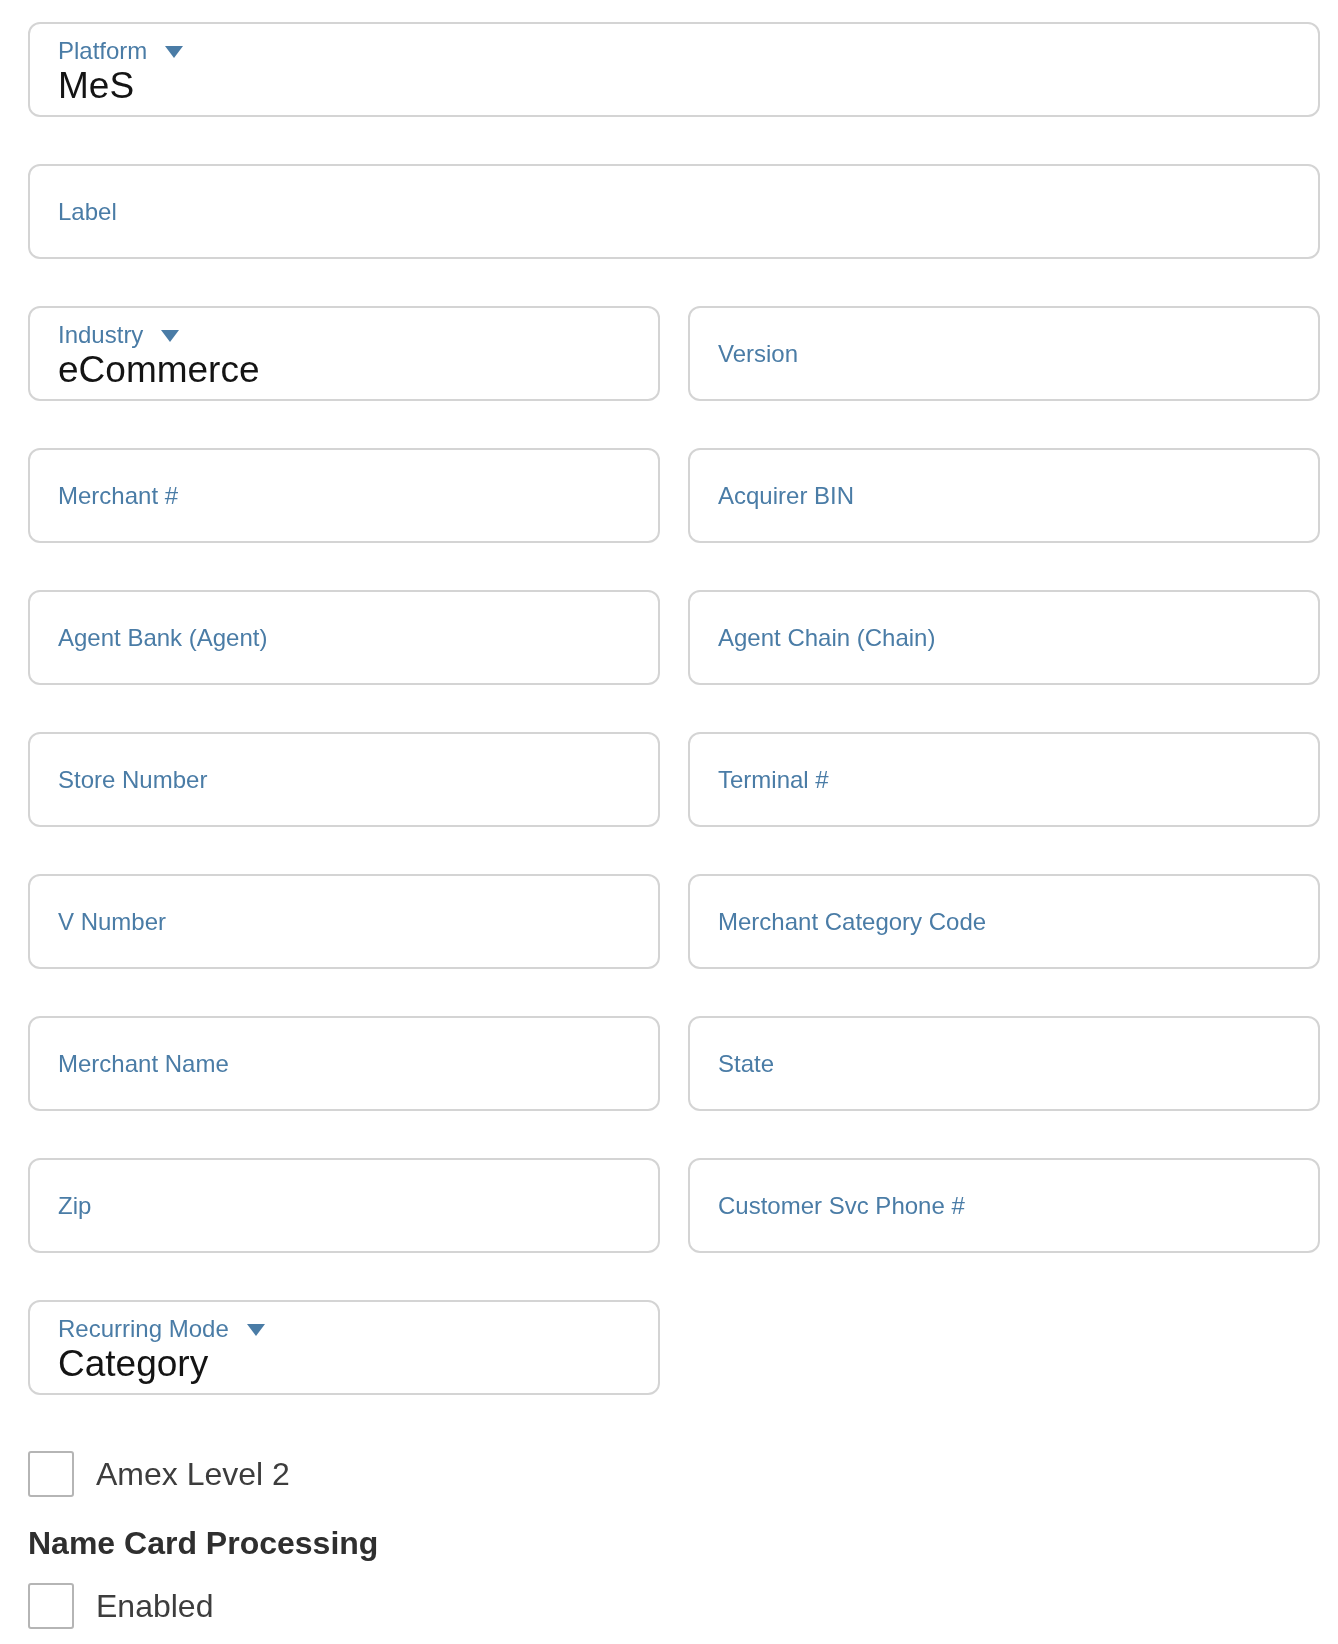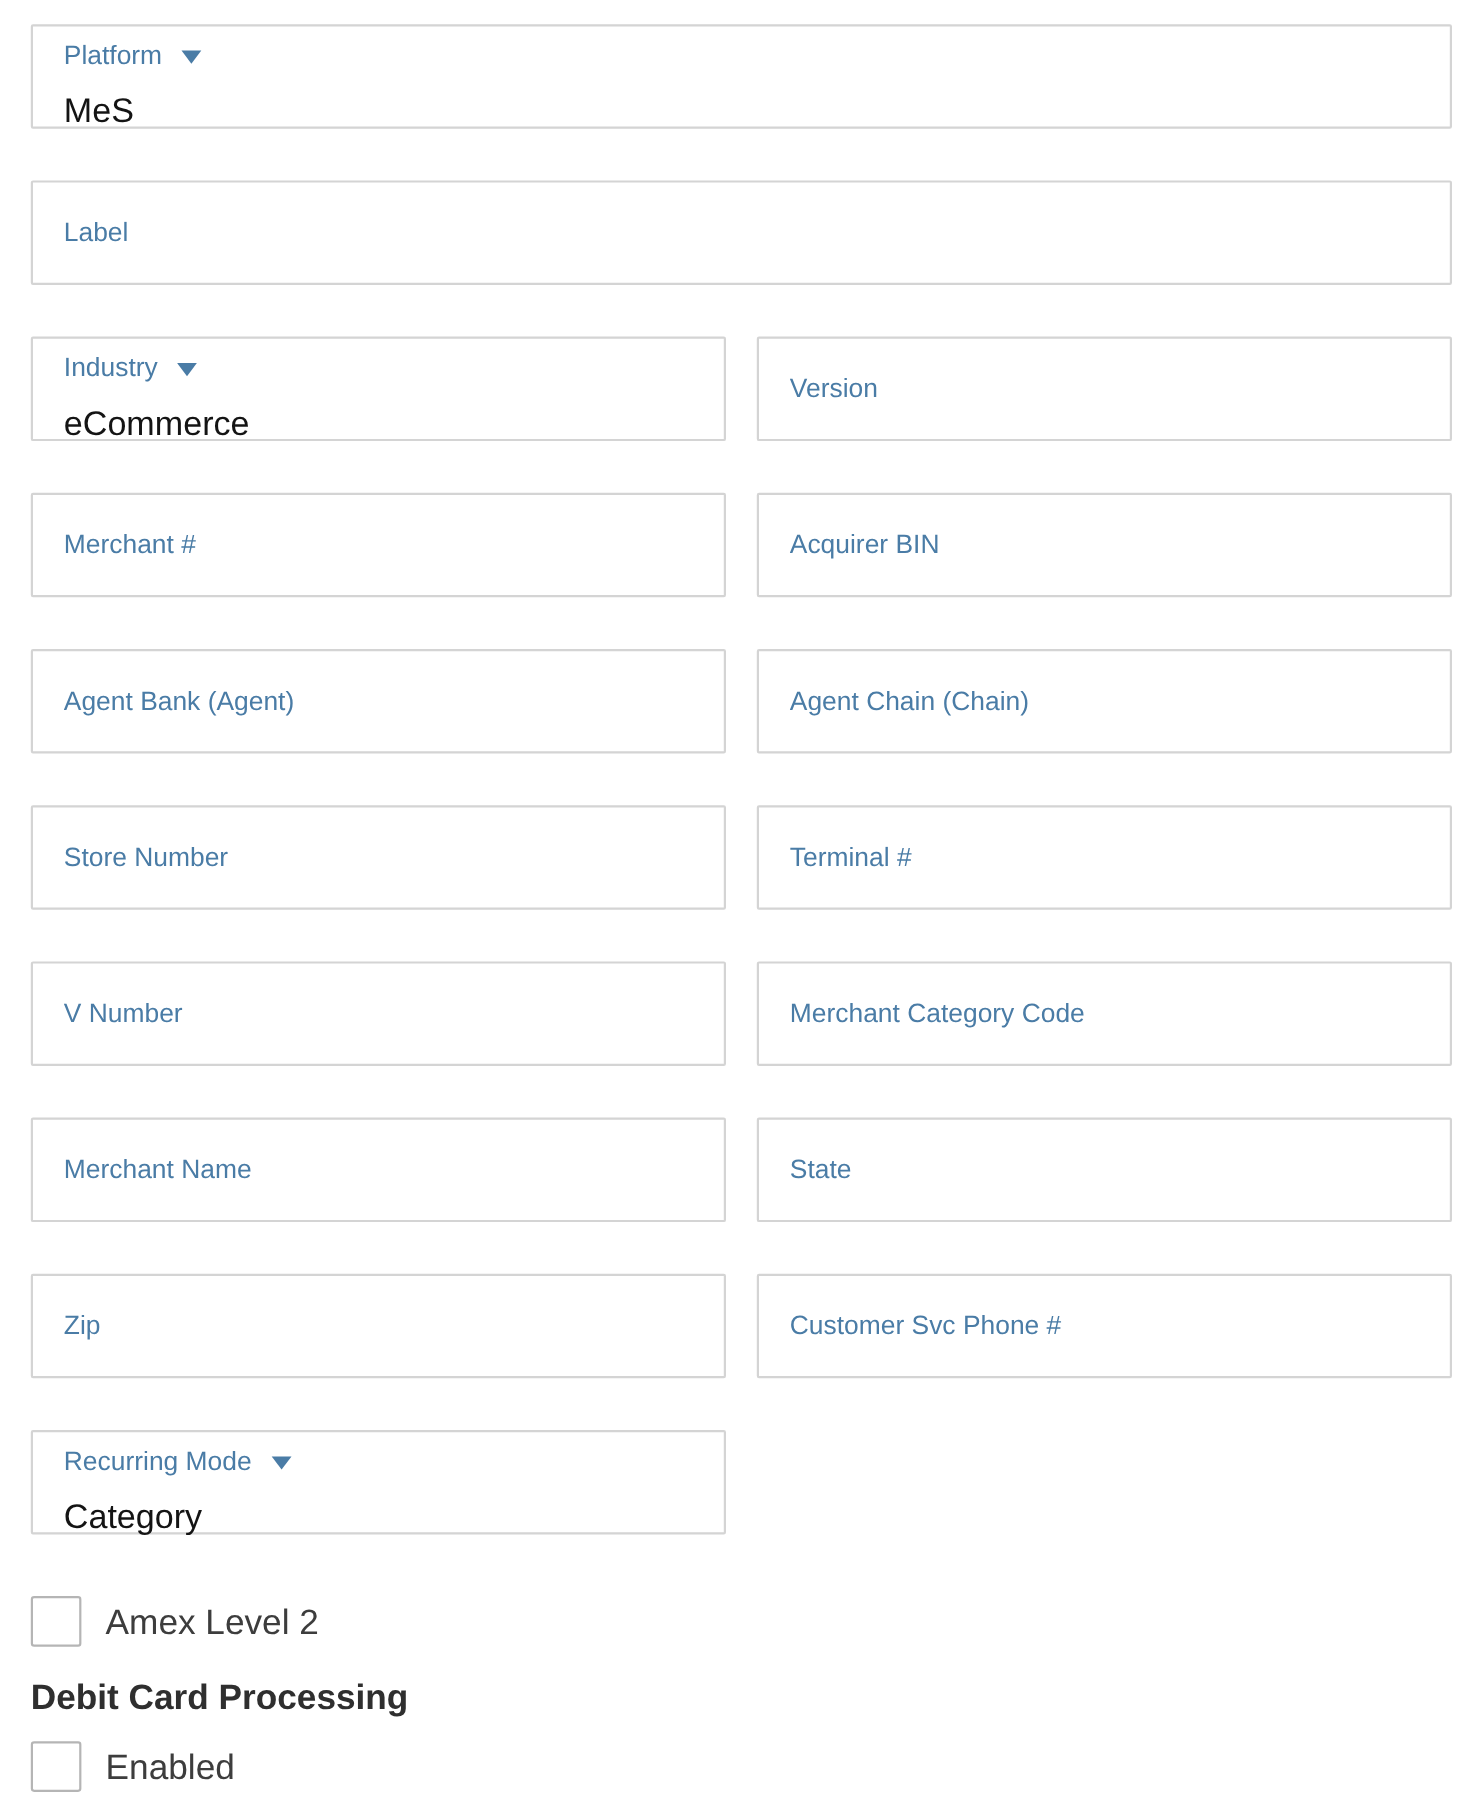--- a/index.html
+++ b/index.html
@@ -15,21 +15,21 @@
   body{
     width:1338px;height:1644px;
     font-family:"Liberation Sans",sans-serif;
     overflow:hidden;
   }
   .page{padding:22px 0 0 28px;width:1320px;}
 
   
   .field{
     border:2px solid var(--field-border);
-    border-radius:2px;
+    border-radius:12px;
     background:#fff;
     height:95px;
     padding:0 28px;
     display:flex;
     flex-direction:column;
     justify-content:center;
     margin-bottom:47px;
     width:100%;
   }
   .field.two-line{
@@ -45,23 +45,23 @@
   }
   .caret{
     width:0;height:0;
     border-left:9px solid transparent;
     border-right:9px solid transparent;
     border-top:12px solid var(--label-blue);
     margin-top:2px;
   }
   .fvalue{
     color:var(--value-text);
-    font-size:31px;
+    font-size:37px;
     line-height:38px;
-    margin-top:16px;
+    margin-top:1px;
     white-space:nowrap;
   }
   .finput{
     border:none;outline:none;background:transparent;
     width:100%;padding:0;margin:0;
     font-family:"Liberation Sans",sans-serif;
     font-size:24px;
     color:var(--value-text);
   }
   .finput::placeholder{color:var(--label-blue);opacity:1;}
@@ -187,20 +187,20 @@
       <div class="fvalue">Category</div>
     </div>
 
   </div>
 
   <div class="cbrow amex">
     <span class="cb" role="checkbox" aria-checked="false"></span>
     <span class="cblabel">Amex Level 2</span>
   </div>
 
-  <div class="heading">Debit Card Processing</div>
+  <div class="heading">Name Card Processing</div>
 
   <div class="cbrow enabled">
     <span class="cb" role="checkbox" aria-checked="false"></span>
     <span class="cblabel">Enabled</span>
   </div>
 
 </div>
 
 </body></html>

